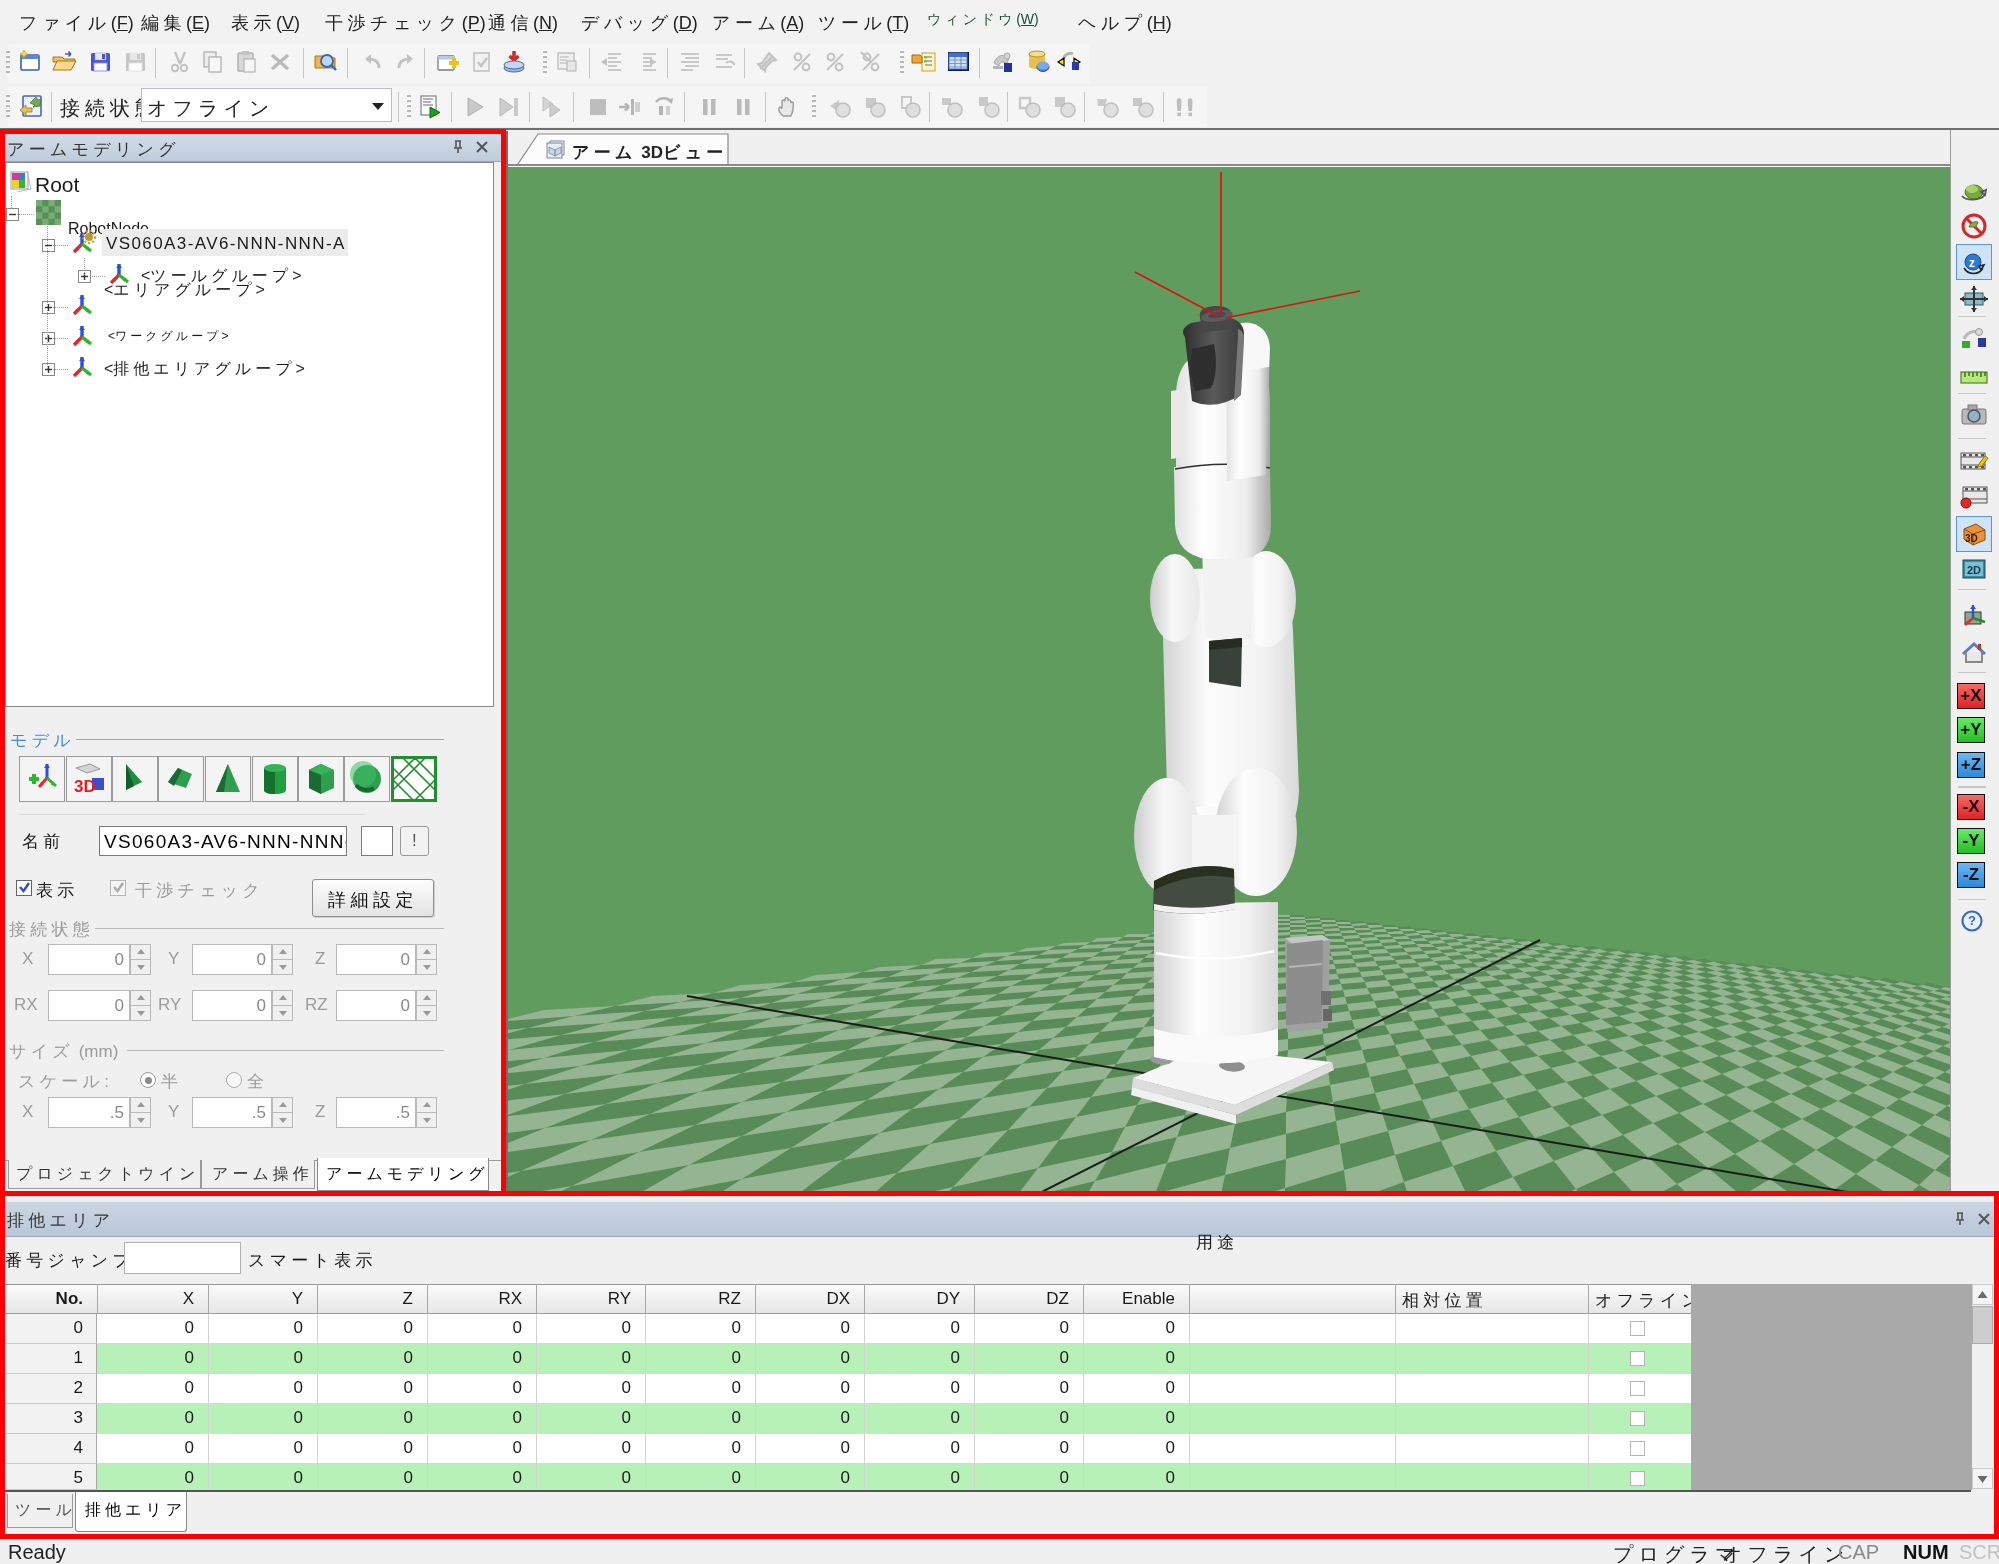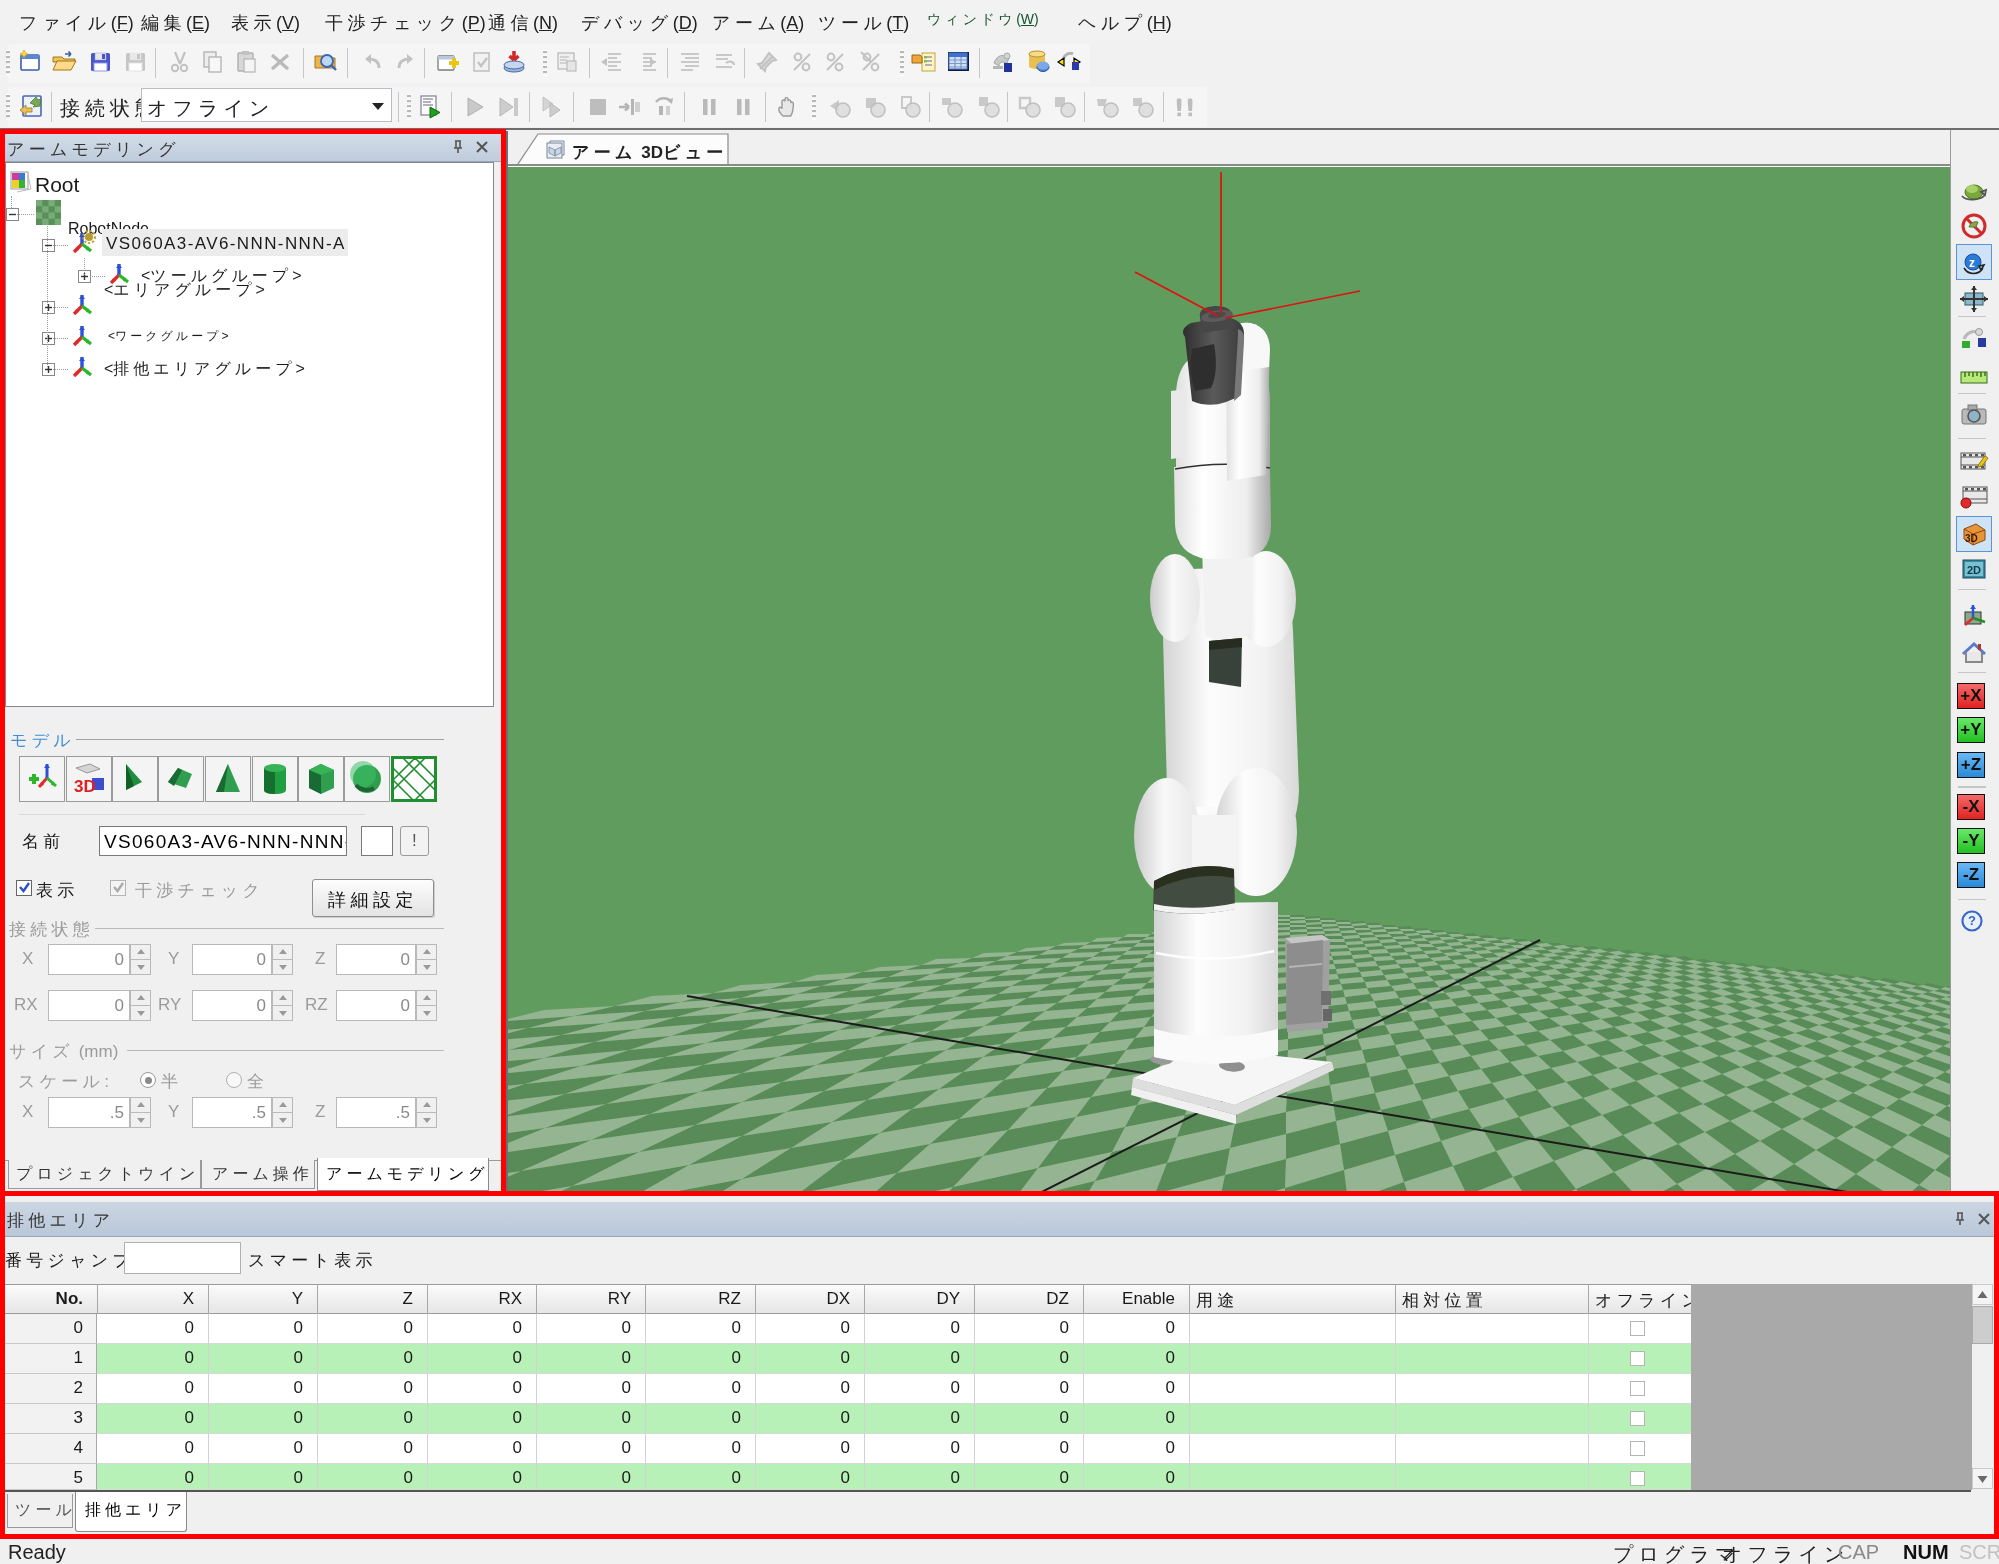--- a/index.html
+++ b/index.html
@@ -2094,21 +2094,21 @@
 <div class="txt" style="left:645px;top:1289px;width:96px;text-align:right;font-size:17px;font-weight:normal">RZ</div>
 <div class="abs" style="left:864px;top:1284px;width:1px;height:30px;background:#a8a8a8"></div>
 <div class="txt" style="left:755px;top:1289px;width:95px;text-align:right;font-size:17px;font-weight:normal">DX</div>
 <div class="abs" style="left:974px;top:1284px;width:1px;height:30px;background:#a8a8a8"></div>
 <div class="txt" style="left:864px;top:1289px;width:96px;text-align:right;font-size:17px;font-weight:normal">DY</div>
 <div class="abs" style="left:1083px;top:1284px;width:1px;height:30px;background:#a8a8a8"></div>
 <div class="txt" style="left:974px;top:1289px;width:95px;text-align:right;font-size:17px;font-weight:normal">DZ</div>
 <div class="abs" style="left:1189px;top:1284px;width:1px;height:30px;background:#a8a8a8"></div>
 <div class="txt" style="left:1083px;top:1289px;width:92px;text-align:right;font-size:17px;font-weight:normal">Enable</div>
 <div class="abs" style="left:1395px;top:1284px;width:1px;height:30px;background:#a8a8a8"></div>
-<div class="txt" style="left:1196px;top:1289px;font-size:17px"><i class="k">用途</i></div>
+<div class="txt" style="left:1196px;top:1231px;font-size:17px"><i class="k">用途</i></div>
 <div class="abs" style="left:1588px;top:1284px;width:1px;height:30px;background:#a8a8a8"></div>
 <div class="txt" style="left:1402px;top:1289px;font-size:17px"><i class="k">相対位置</i></div>
 <div class="abs" style="left:1691px;top:1284px;width:1px;height:30px;background:#a8a8a8"></div>
 <div class="txt" style="left:1595px;top:1289px;font-size:17px"><i class="k">オフライン</i></div>
 <div class="abs" style="left:97px;top:1314px;width:1594px;height:30px;background:#ffffff"></div>
 <div class="abs" style="left:5px;top:1314px;width:92px;height:30px;background:#f2f2f2;border-right:1px solid #a8a8a8;border-bottom:1px solid #c9c9c9"></div>
 <div class="txt" style="left:5px;top:1318px;width:78px;text-align:right;font-size:17px">0</div>
 <div class="txt" style="left:97px;top:1318px;width:97px;text-align:right;font-size:17px">0</div>
 <div class="txt" style="left:208px;top:1318px;width:95px;text-align:right;font-size:17px">0</div>
 <div class="txt" style="left:317px;top:1318px;width:96px;text-align:right;font-size:17px">0</div>

